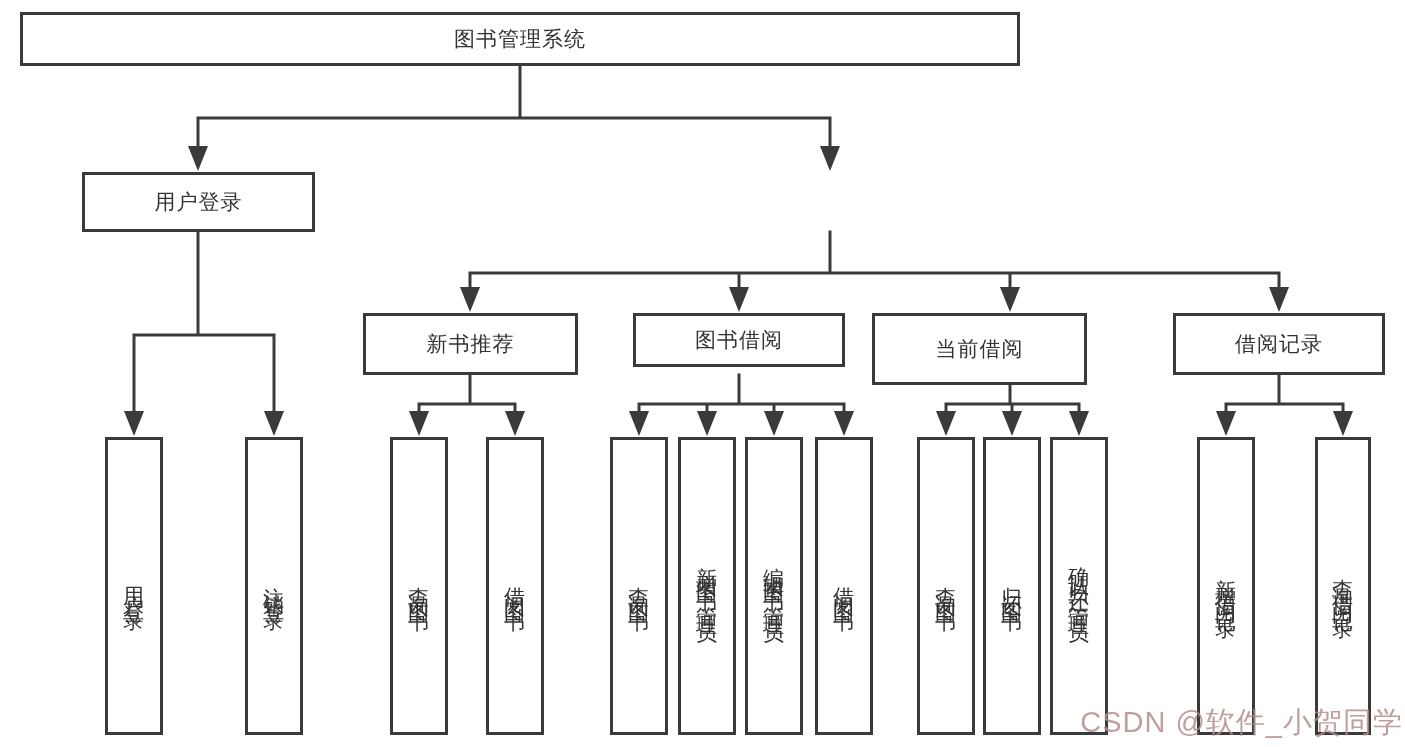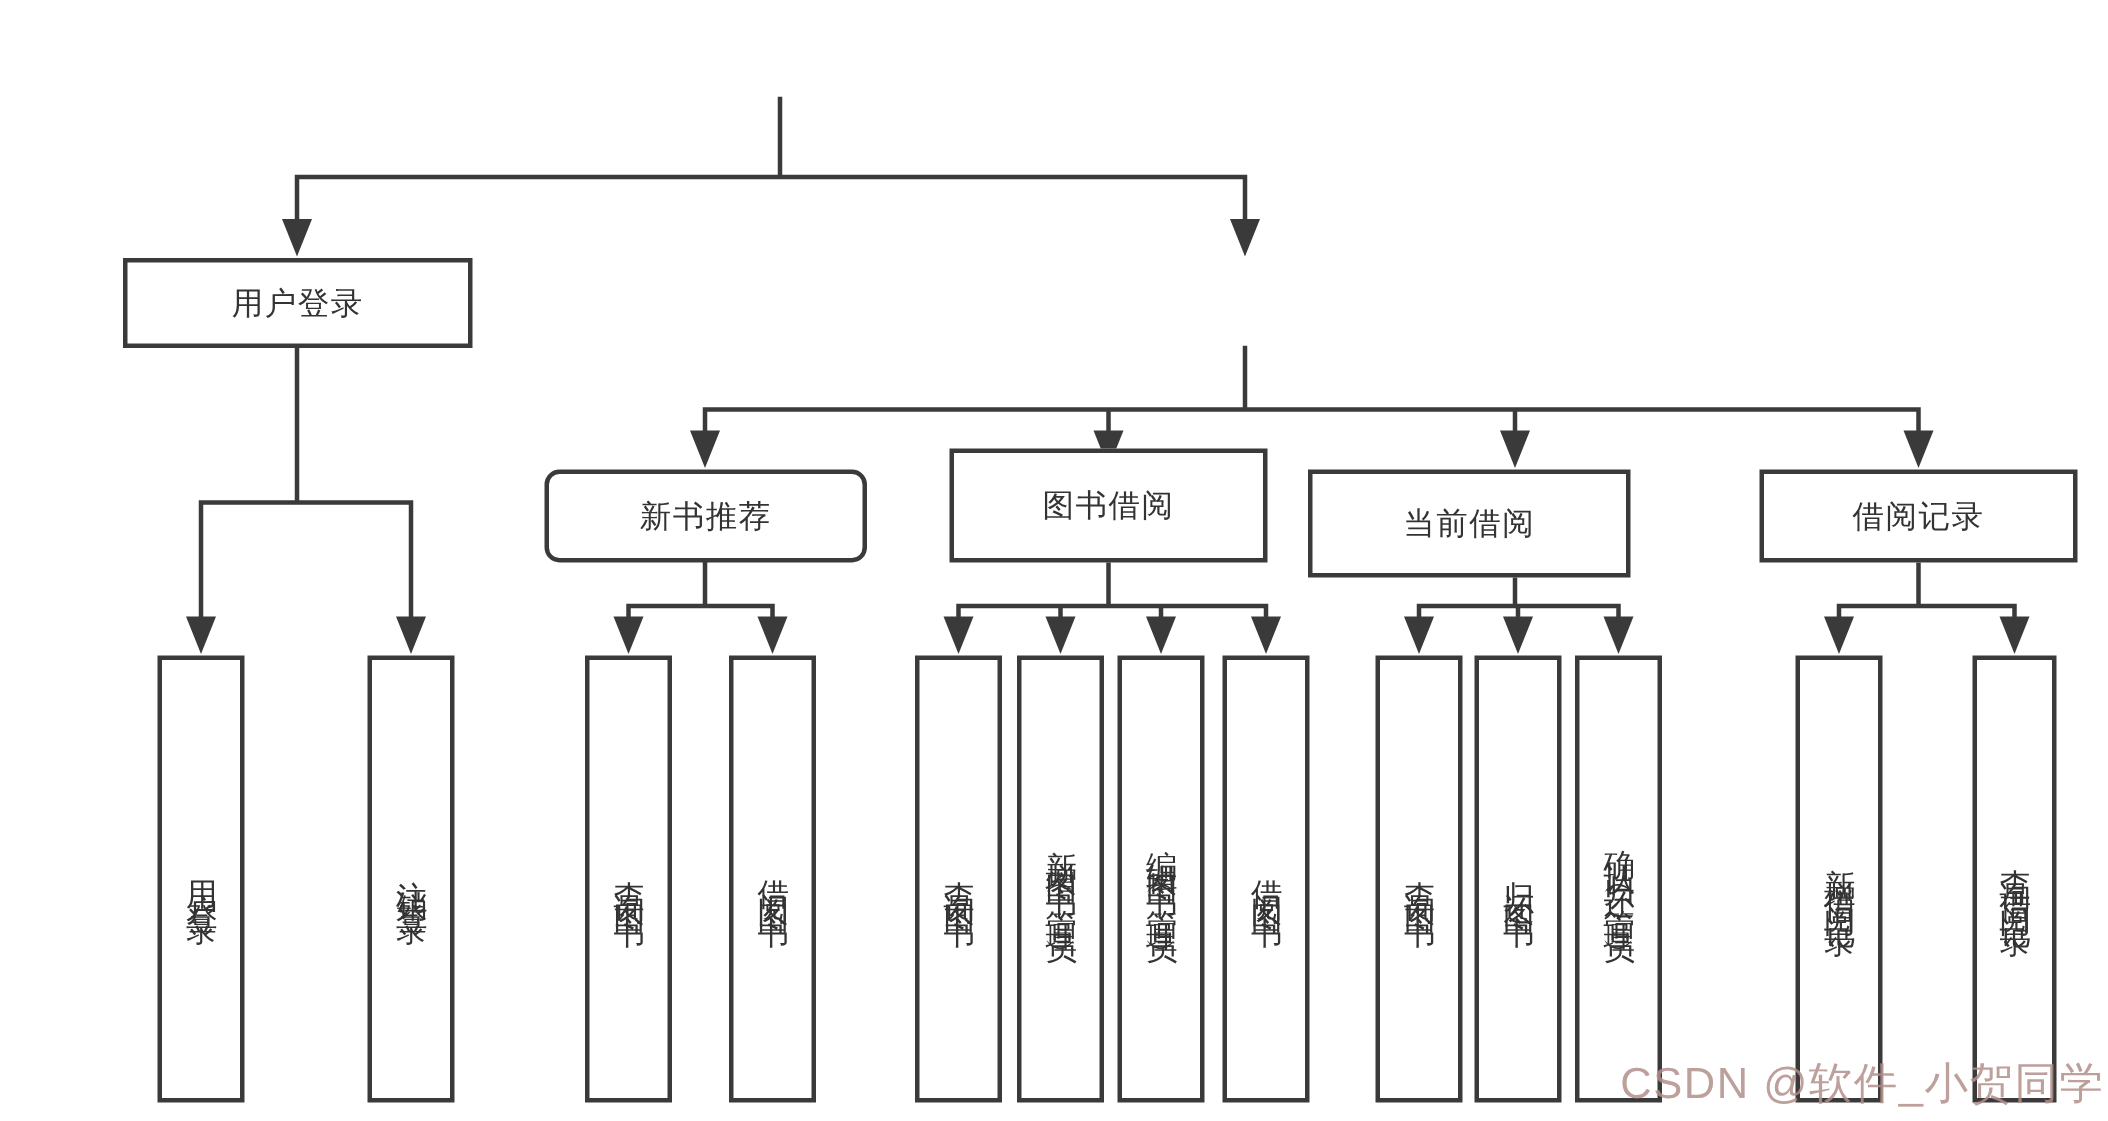--- a/index.html
+++ b/index.html
@@ -54,22 +54,22 @@
     font-size: 29px;
     color: rgba(178, 142, 137, 0.85);
     letter-spacing: 1px;
     pointer-events: none;
   }
 
   
   .n-root      { left: 20px;   top: 12px;  width: 1000px; height: 54px; }
   .n-login     { left: 82px;   top: 172px; width: 233px;  height: 60px; }
   .n-mgmt      { left: 712px;  top: 172px; width: 235px;  height: 60px; }
-  .n-newrec    { left: 363px;  top: 313px; width: 215px;  height: 62px; border-radius: 10px; }
-  .n-borrow    { left: 633px;  top: 299px; width: 212px;  height: 76px; }
+  .n-newrec    { left: 363px;  top: 313px; width: 215px;  height: 62px; }
+  .n-borrow    { left: 633px;  top: 313px; width: 212px;  height: 54px; }
   .n-current   { left: 872px;  top: 313px; width: 215px;  height: 72px; }
   .n-records   { left: 1173px; top: 313px; width: 212px;  height: 62px; }
   .lf { top: 437px; width: 58px; height: 298px; }
   .l-1  { left: 105px;  }
   .l-2  { left: 245px;  }
   .l-3  { left: 390px;  }
   .l-4  { left: 486px;  }
   .l-5  { left: 610px;  }
   .l-6  { left: 678px;  }
   .l-7  { left: 745px;  }
@@ -118,20 +118,21 @@
       <polygon points="764,411 784,411 774,436"></polygon>
       <polygon points="834,411 854,411 844,436"></polygon>
       <polygon points="936,411 956,411 946,436"></polygon>
       <polygon points="1002,411 1022,411 1012,436"></polygon>
       <polygon points="1069,411 1089,411 1079,436"></polygon>
       <polygon points="1216,411 1236,411 1226,436"></polygon>
       <polygon points="1333,411 1353,411 1343,436"></polygon>
     </g>
   </svg>
 
+  <div class="node h n-root">图书管理系统</div>
 
   <div class="node h n-login">用户登录</div>
 
   <div class="node h n-newrec">新书推荐</div>
   <div class="node h n-borrow">图书借阅</div>
   <div class="node h n-current">当前借阅</div>
   <div class="node h n-records">借阅记录</div>
 
   <div class="node v lf l-1">
     <span class="v-text">用户登录</span>

